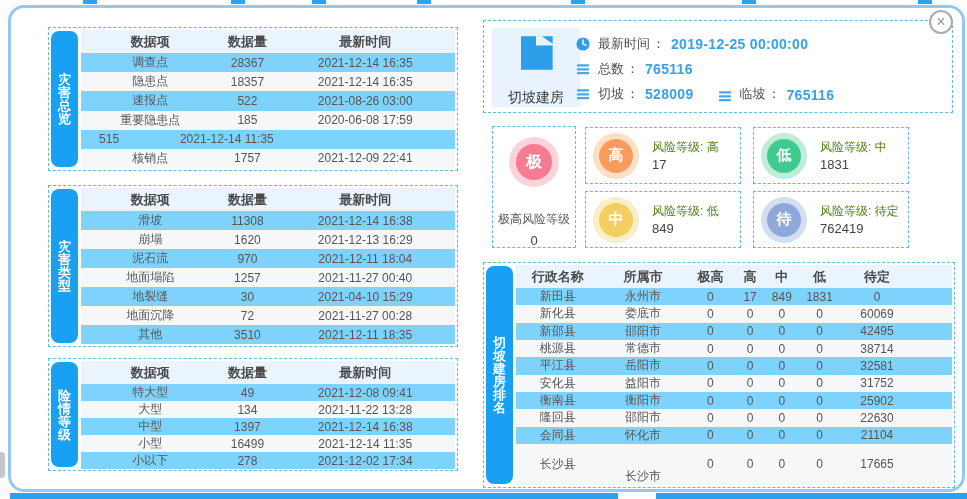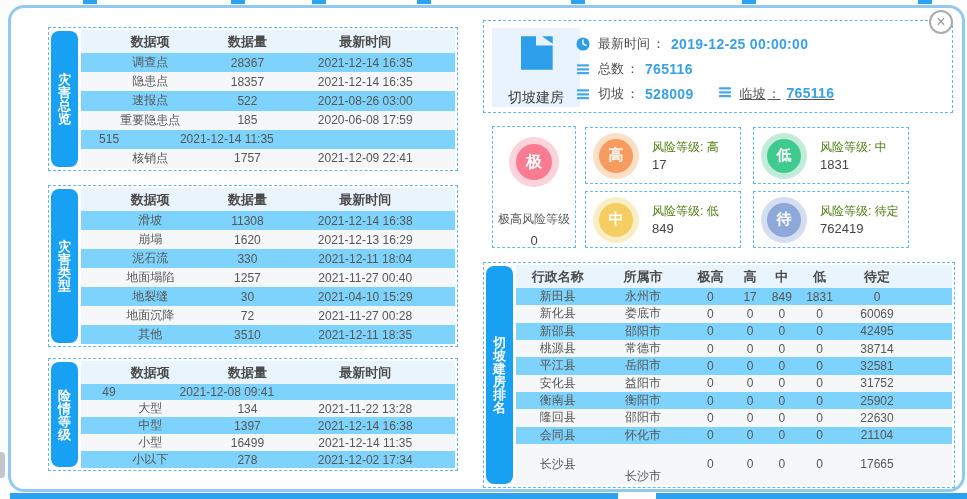--- a/index.html
+++ b/index.html
@@ -48,21 +48,21 @@
   .info-panel { position:absolute; left:472px; top:12px; width:470px; height:93px; border:1px dashed #5eb9f2; background:#fff; }
   .icon-block { position:absolute; left:8px; top:7px; width:88px; height:79px; background:#e9f3fd; display:flex; flex-direction:column; align-items:center; }
   .icon-block svg { margin-top:5px; }
   .icon-block .icon-label { margin-top:16px; font-size:14px; color:#383838; }
   .stats { position:absolute; left:92px; top:9px; display:flex; flex-direction:column; }
   .stat-line { display:flex; align-items:center; height:23px; margin-top:2px; }
   .stat-line .s-icon { width:14px; height:14px; margin-right:8px; flex:none; }
   .stat-label { font-size:13px; color:#4d4d4d; }
   .stat-colon { font-size:13px; color:#4d4d4d; margin:0 6px 0 2px; }
   .stat-value { font-size:14px; font-weight:bold; color:#38a1e8; letter-spacing:0.3px; }
-  .stat-group2 { display:flex; align-items:flex-start; margin-left:24px;text-decoration:underline; }
+  .stat-group2 { display:flex; align-items:flex-end; margin-left:24px; }
 
   
   .extreme-card {
     position:absolute; left:481px; top:118px; width:84px; height:122px;
     border:1px dashed #5eb9f2; background:#fff;
     display:flex; flex-direction:column; align-items:center;
   }
   .badge {
     border-radius:50%; color:#fff; font-weight:bold;
     display:flex; align-items:center; justify-content:center; flex:none;
@@ -173,21 +173,21 @@
           <div class="tcell" style="width: 15%;">11308</div>
           <div class="tcell" style="width: 48%;">2021-12-14 16:38</div>
         </div>
         <div class="trow alt">
           <div class="tcell" style="width: 37%;">崩塌</div>
           <div class="tcell" style="width: 15%;">1620</div>
           <div class="tcell" style="width: 48%;">2021-12-13 16:29</div>
         </div>
         <div class="trow">
           <div class="tcell" style="width: 37%;">泥石流</div>
-          <div class="tcell" style="width: 15%;">330</div>
+          <div class="tcell" style="width: 15%;">970</div>
           <div class="tcell" style="width: 48%;">2021-12-11 18:04</div>
         </div>
         <div class="trow alt">
           <div class="tcell" style="width: 37%;">地面塌陷</div>
           <div class="tcell" style="width: 15%;">1257</div>
           <div class="tcell" style="width: 48%;">2021-11-27 00:40</div>
         </div>
         <div class="trow">
           <div class="tcell" style="width: 37%;">地裂缝</div>
           <div class="tcell" style="width: 15%;">30</div>
@@ -215,20 +215,21 @@
           <span>级</span>
         </span>
       </div>
     <div class="dtable">
         <div class="thead">
           <div class="tcell" style="width: 37%;">数据项</div>
           <div class="tcell" style="width: 15%;">数据量</div>
           <div class="tcell" style="width: 48%;">最新时间</div>
         </div>
         <div class="trow">
+          <div class="tcell" style="width: 37%;">特大型</div>
           <div class="tcell" style="width: 15%;">49</div>
           <div class="tcell" style="width: 48%;">2021-12-08 09:41</div>
         </div>
         <div class="trow alt">
           <div class="tcell" style="width: 37%;">大型</div>
           <div class="tcell" style="width: 15%;">134</div>
           <div class="tcell" style="width: 48%;">2021-11-22 13:28</div>
         </div>
         <div class="trow">
           <div class="tcell" style="width: 37%;">中型</div>

